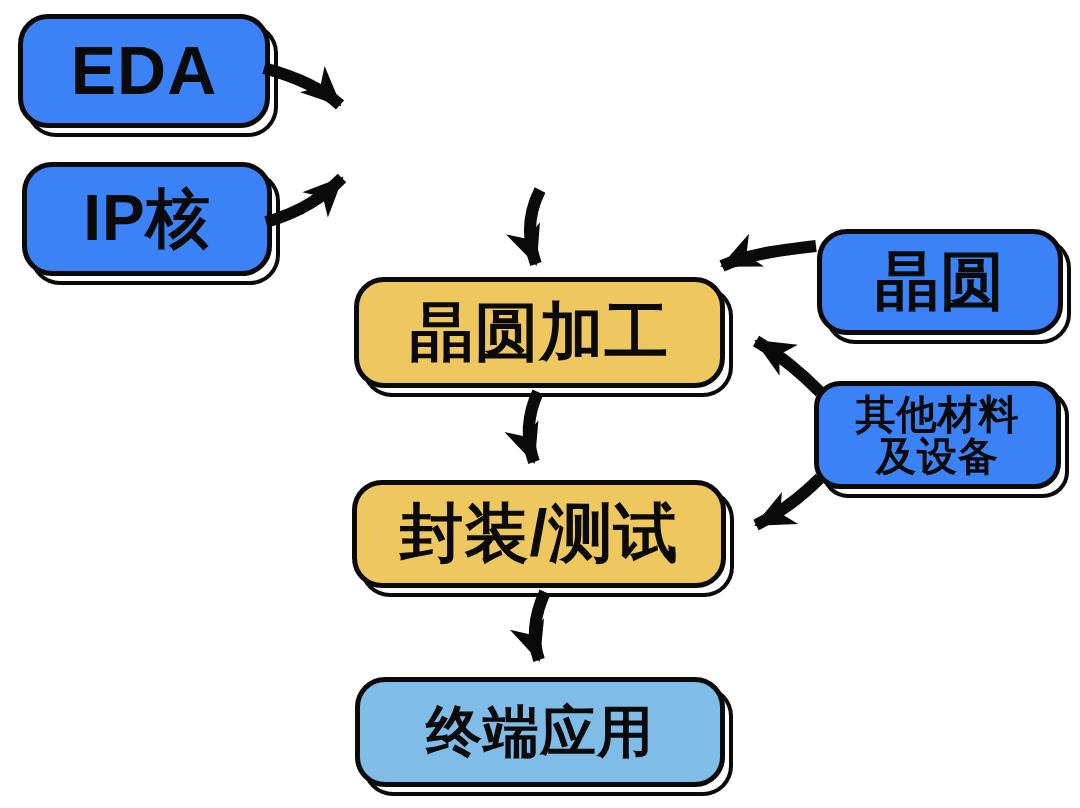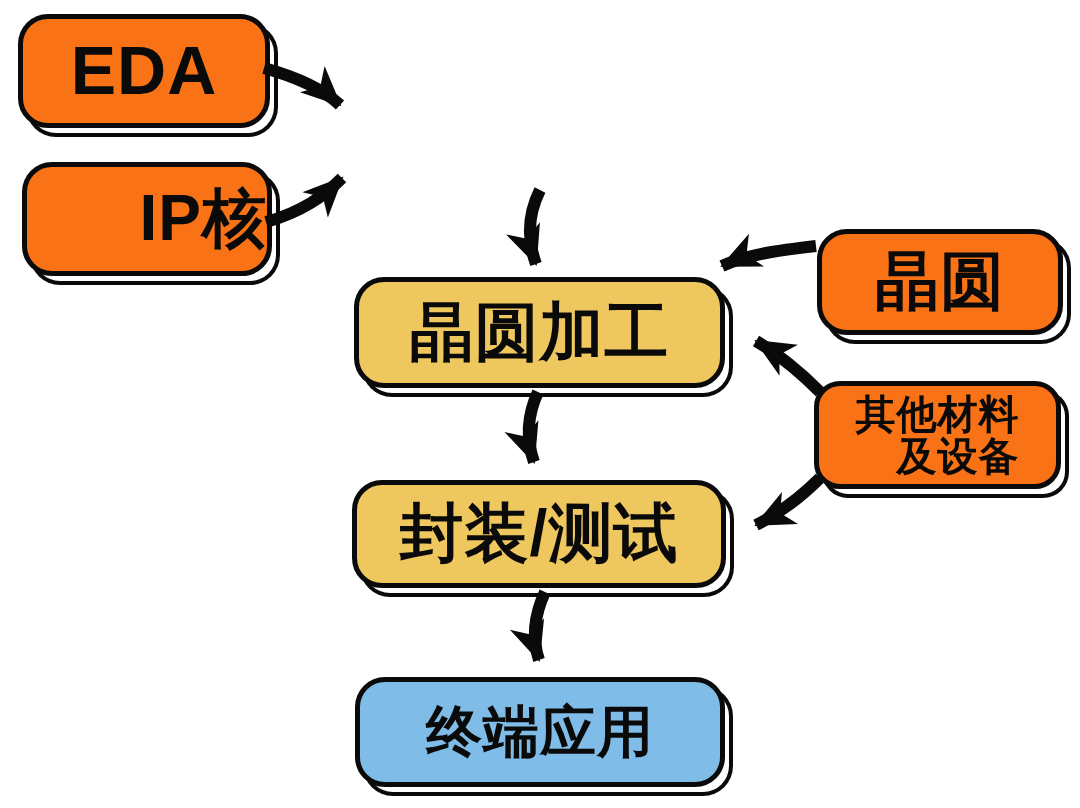--- a/index.html
+++ b/index.html
@@ -20,21 +20,21 @@
     justify-content:center;
     text-align:center;
     font-weight:bold;
     color:#0a0a0a;
     z-index:1;
     
     box-shadow: 8px 9px 0 -4px #ffffff, 8px 9px 0 0 #0a0a0a;
     letter-spacing:1px;
     line-height:1.05;
   }
-  .input{background:#f97316;}
+  .input{background:#3b82f6;}
   .process{background:#EFC75F;}
   .terminal{background:#7FBCE8;}
   .arrows{
     position:absolute;left:0;top:0;z-index:2;
     pointer-events:none;
   }
 </style>
 </head>
 <body>
 
@@ -55,37 +55,37 @@
       <path d="M 820,478 C 800,498 778,514 756,525" marker-end="url(#ah)"></path>
       <path d="M 538,392 C 526,418 527,442 534,462" marker-end="url(#ah)"></path>
       <path d="M 545,592 C 533,618 533,642 539,660" marker-end="url(#ah)"></path>
     </g>
   </svg>
 
   <div class="node input" style="left:18px;top:14px;width:252px;height:114px;font-size:68px;">
     <span>EDA</span>
   </div>
 
-  <div class="node input" style="left:22px;top:162px;width:250px;height:114px;font-size:64px;justify-content:flex-end;">
+  <div class="node input" style="left:22px;top:162px;width:250px;height:114px;font-size:64px;">
     <span>IP核</span>
   </div>
 
 
   <div class="node input" style="left:817px;top:193px;width:246px;height:106px;font-size:64px;margin-top:36px;">
     <span>晶圆</span>
   </div>
 
   <div class="node process" style="left:354px;top:277px;width:371px;height:111px;font-size:64px;align-items:center;">
     <span>晶圆加工</span>
   </div>
 
   <div class="node input" style="left:814px;top:381px;width:247px;height:108px;font-size:40px;border-radius:26px;">
     <span>
       <span style="display:block;">其他材料</span>
-      <span style="display:block;text-align:right;">及设备</span>
+      <span style="display:block;">及设备</span>
     </span>
   </div>
 
   <div class="node process" style="left:352px;top:480px;width:374px;height:108px;font-size:64px;justify-content:center;">
     <span>封装/测试</span>
   </div>
 
   <div class="node terminal" style="left:355px;top:677px;width:370px;height:110px;font-size:56px;">
     <span>终端应用</span>
   </div>

